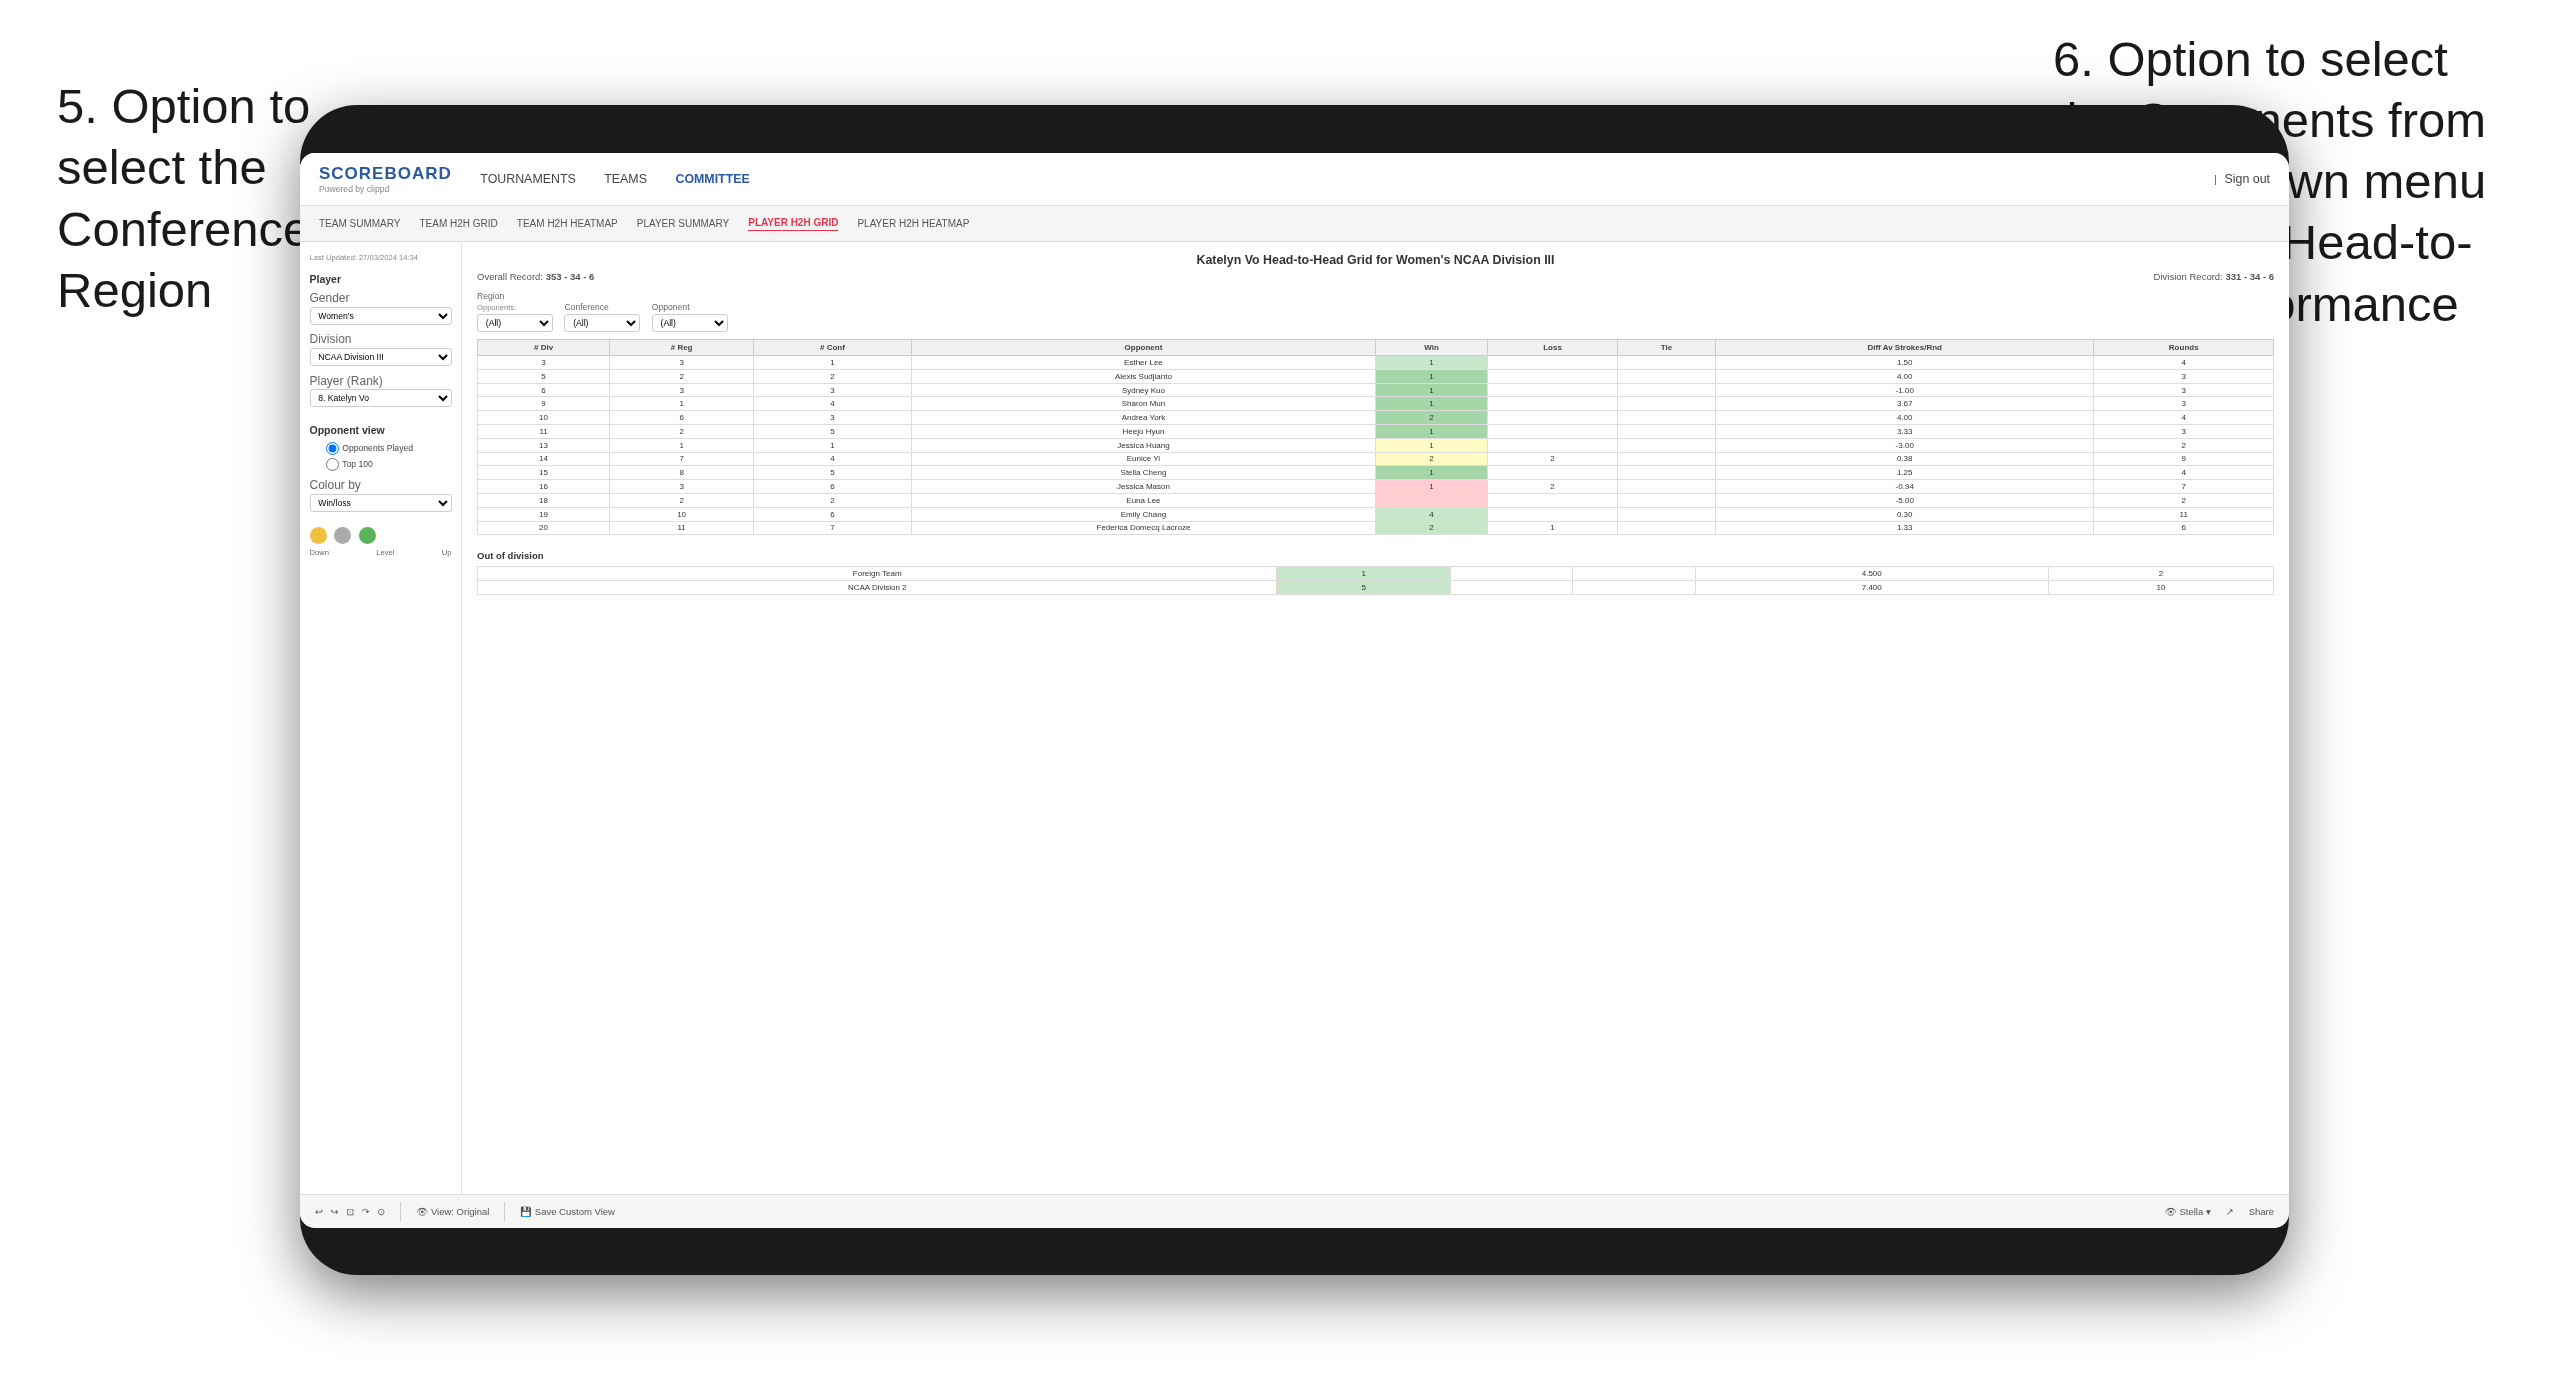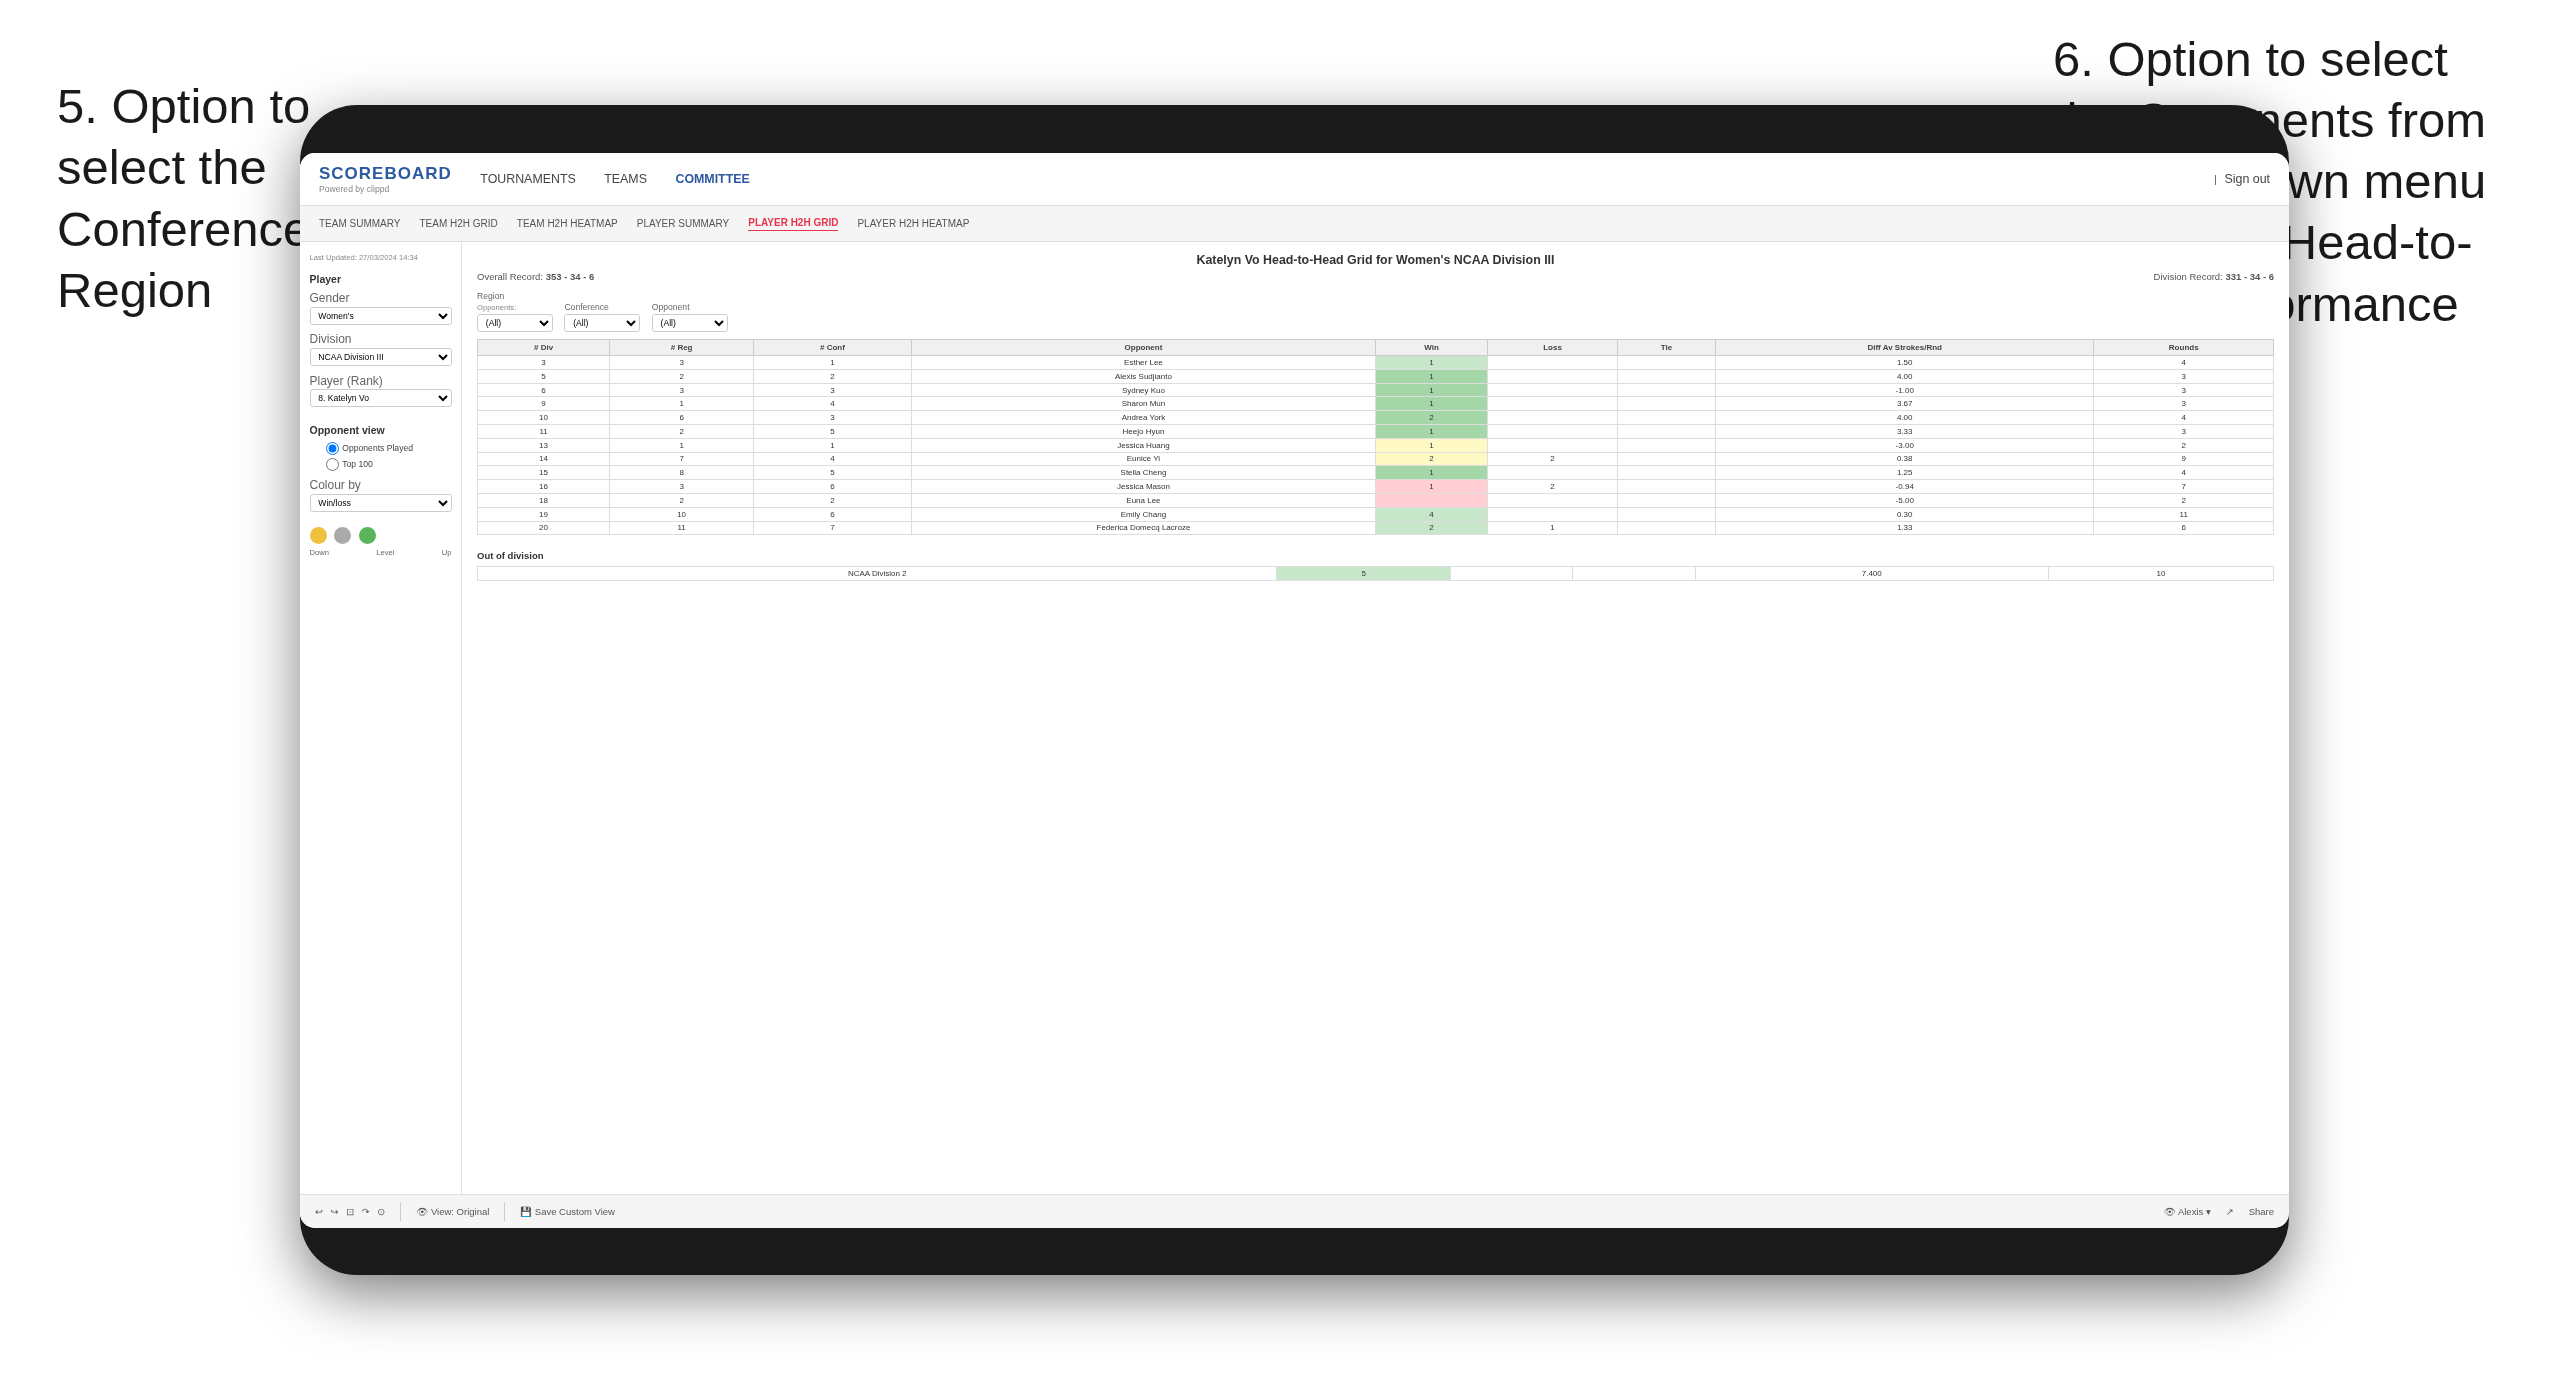--- a/index.html
+++ b/index.html
@@ -667,20 +667,28 @@
     <td></td>
     <td>1.33</td>
     <td>6</td>
   </tr>
             </tbody>
         </table>
 
         <div class="out-of-division-title">Out of division</div>
         <table class="data-table">
           <tbody id="ood-body">
+          <tr>
+    <td class="td-name">Foreign Team</td>
+    <td style="background:#c8e6c9">1</td>
+    <td></td>
+    <td></td>
+    <td>4.500</td>
+    <td>2</td>
+  </tr>
               <tr>
     <td class="td-name">NCAA Division 2</td>
     <td style="background:#c8e6c9">5</td>
     <td></td>
     <td></td>
     <td>7.400</td>
     <td>10</td>
   </tr>
             </tbody>
         </table>
@@ -694,21 +702,21 @@
         <span class="toolbar-btn">↪</span>
         <span class="toolbar-btn">⊡</span>
         <span class="toolbar-btn">↷</span>
         <span class="toolbar-btn">⊙</span>
       </div>
       <div class="toolbar-separator"></div>
       <span class="toolbar-btn">👁 View: Original</span>
       <div class="toolbar-separator"></div>
       <span class="toolbar-btn">💾 Save Custom View</span>
       <div class="toolbar-right">
-        <span class="toolbar-btn">👁 Alexis ▾</span>
+        <span class="toolbar-btn">👁 Stella ▾</span>
         <span class="toolbar-btn">↗</span>
         <span class="toolbar-btn">Share</span>
       </div>
     </div>
 
   </div>
 </div>
 
 
 </body></html>

